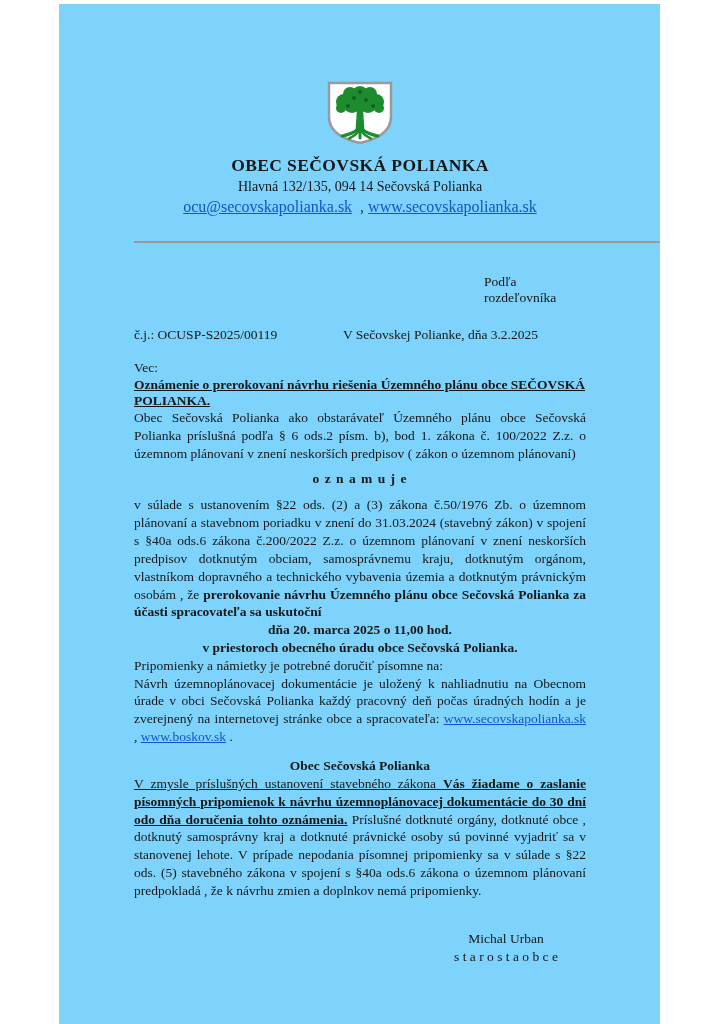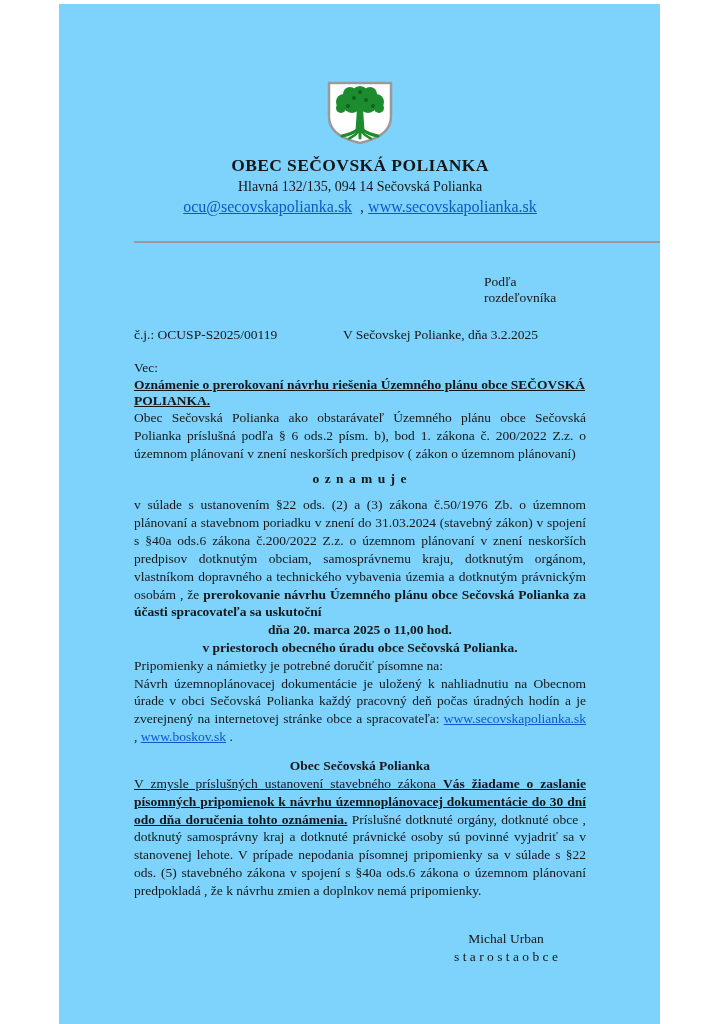--- a/index.html
+++ b/index.html
@@ -125,21 +125,21 @@
   <div class="distribution">Podľa rozdeľovníka</div>
 
   <div class="ref-row">
     <span>č.j.: OCUSP-S2025/00119</span>
     <span class="ref-right">V Sečovskej Polianke, dňa 3.2.2025</span>
   </div>
 
   <div class="vec-label">Vec:</div>
   <div class="subject">Oznámenie o prerokovaní návrhu riešenia Územného plánu obce SEČOVSKÁ POLIANKA.</div>
 
-  <p class="body-par mt16">Obec Sečovská Polianka  ako obstarávateľ   Územného plánu obce Sečovská Polianka  príslušná podľa § 6 ods.2 písm. b), bod 1. zákona č. 200/2022 Z.z. o územnom plánovaní v znení neskorších predpisov ( zákon o územnom plánovaní)</p>
+  <p class="body-par mt16">Obec Sečovská Polianka  ako obstarávateľ   Územného plánu obce Sečovská Polianka  príslušná podľa § 6 ods.2 písm. b), bod 1. zákona č. 100/2022 Z.z. o územnom plánovaní v znení neskorších predpisov ( zákon o územnom plánovaní)</p>
 
   <div class="announce">o z n a m u j e</div>
 
   <p class="body-par"><span>v súlade s ustanovením §22 ods. (2) a (3) zákona č.50/1976 Zb. o územnom plánovaní a stavebnom poriadku v znení do 31.03.2024 (stavebný zákon)  v spojení s §40a ods.6  zákona č.200/2022 Z.z. o územnom plánovaní  v znení neskorších predpisov dotknutým obciam, samosprávnemu kraju, dotknutým orgánom, vlastníkom dopravného a technického vybavenia územia a dotknutým právnickým osobám , že </span><span class="bold">prerokovanie návrhu Územného plánu obce Sečovská Polianka  za účasti spracovateľa sa uskutoční</span></p>
 
   <div class="center-line">dňa 20. marca 2025 o 11,00 hod.</div>
   <div class="center-line">v priestoroch obecného úradu obce Sečovská Polianka.</div>
 
   <p class="body-par mt12">Pripomienky a námietky je potrebné doručiť písomne na:</p>
 

